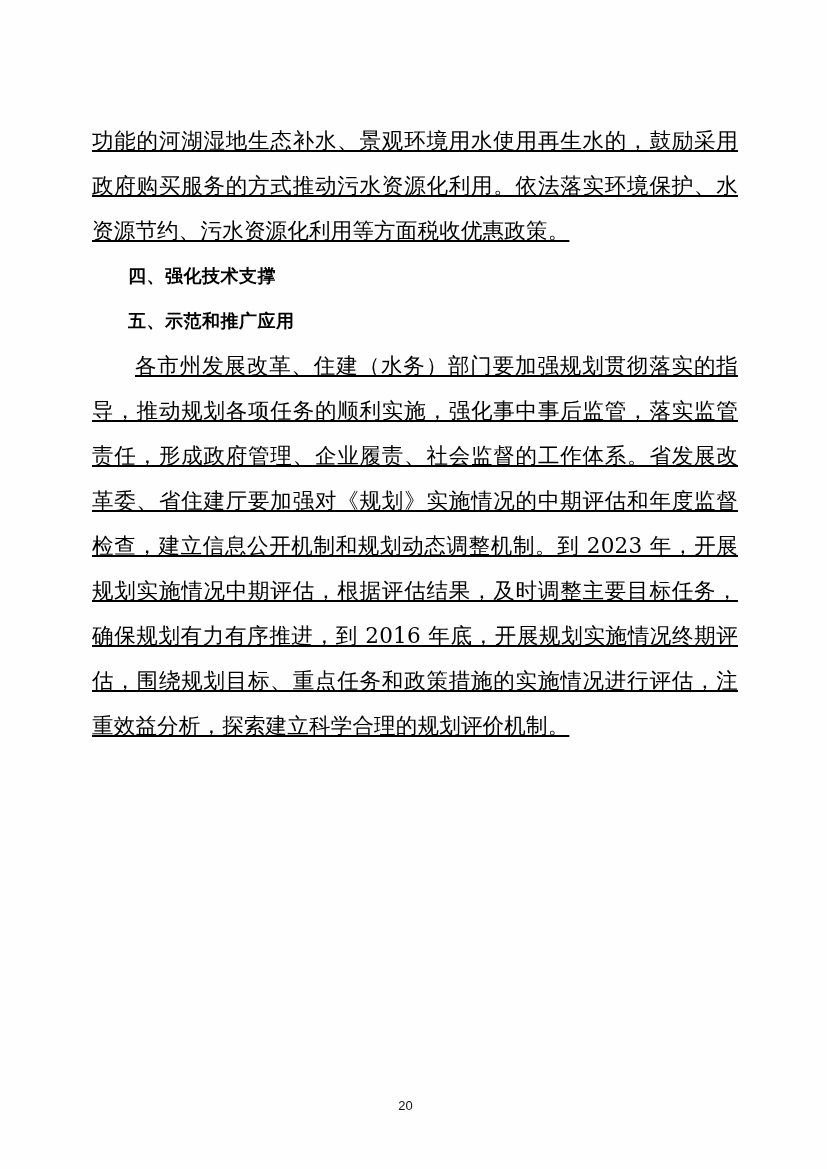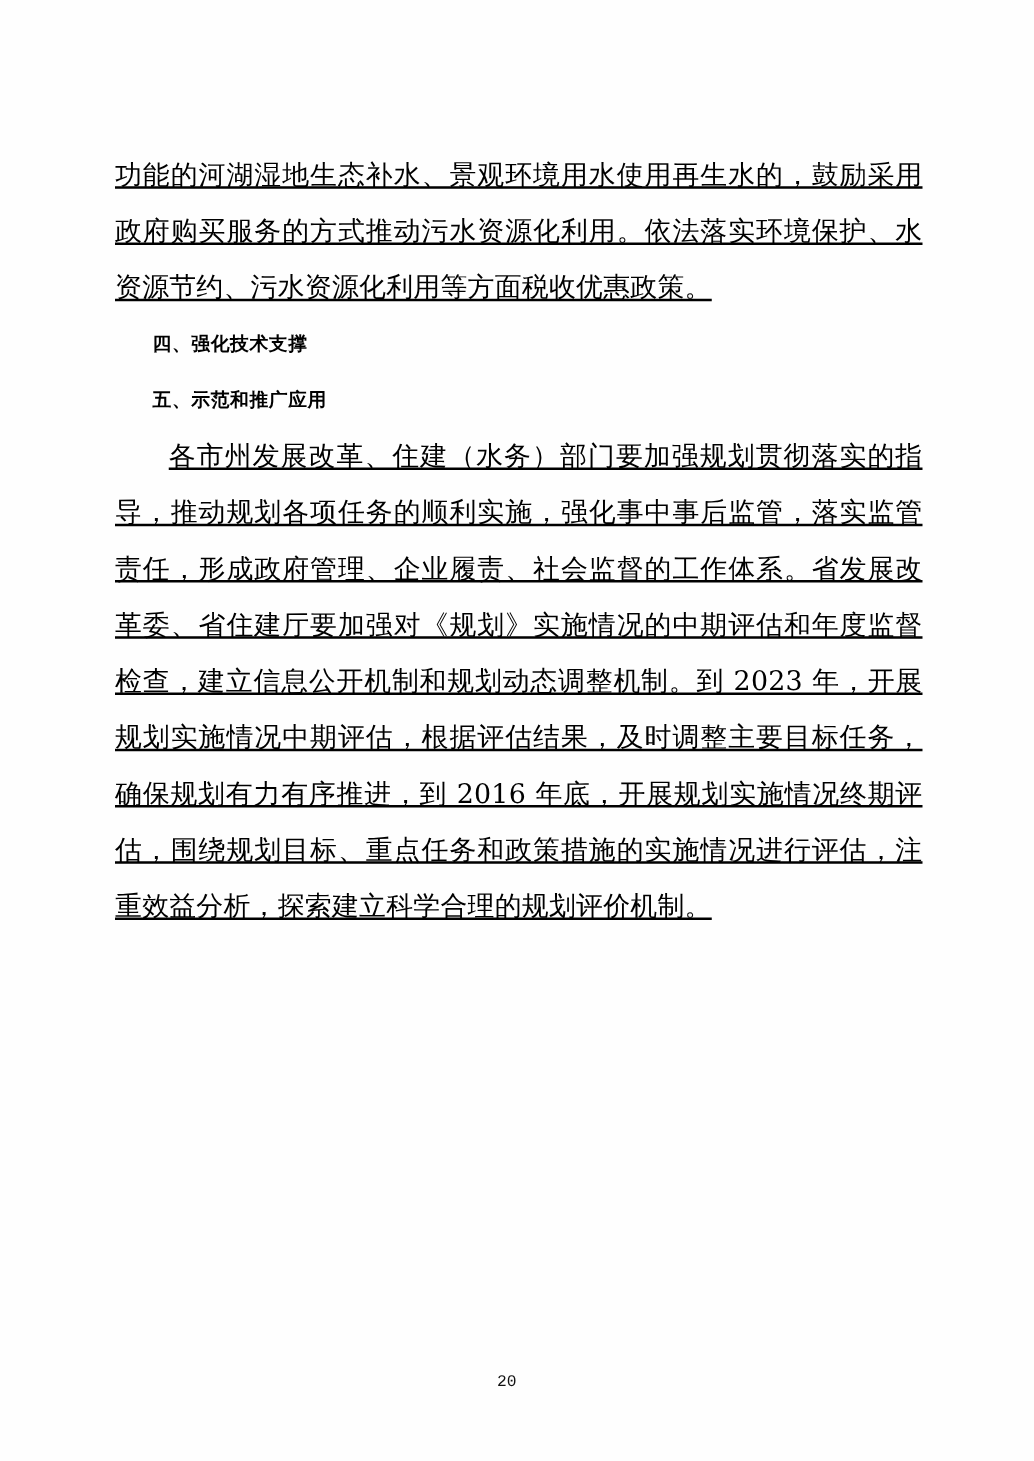--- a/index.html
+++ b/index.html
@@ -38,35 +38,35 @@
     text-indent: 2em;
     letter-spacing: 0.2px;
     font-family: "DejaVu Serif", "Liberation Serif", serif;
     text-decoration: underline;
   }
   p.no-indent {
     text-indent: 0;
   }
   h2.section-heading {
     margin: 0;
-    font-size: 15px;
+    font-size: 18px;
     line-height: 45px;
     font-weight: bold;
     text-indent: 2em;
     font-family: "DejaVu Sans", "Liberation Sans", sans-serif;
     letter-spacing: 0.5px;
   }
   .page-number {
     position: absolute;
     left: 0;
     top: 1098px;
     width: 811px;
     text-align: center;
     font-size: 13px;
-    font-family: Liberation Mono, monospace;
+    font-family: Liberation Sans, sans-serif;
     color: #111;
   }
 </style>
 </head>
 <body>
 
 <div class="page">
   <div class="content">
 
     <p class="body-para no-indent">功能的河湖湿地生态补水、景观环境用水使用再生水的，鼓励采用政府购买服务的方式推动污水资源化利用。依法落实环境保护、水资源节约、污水资源化利用等方面税收优惠政策。</p>

